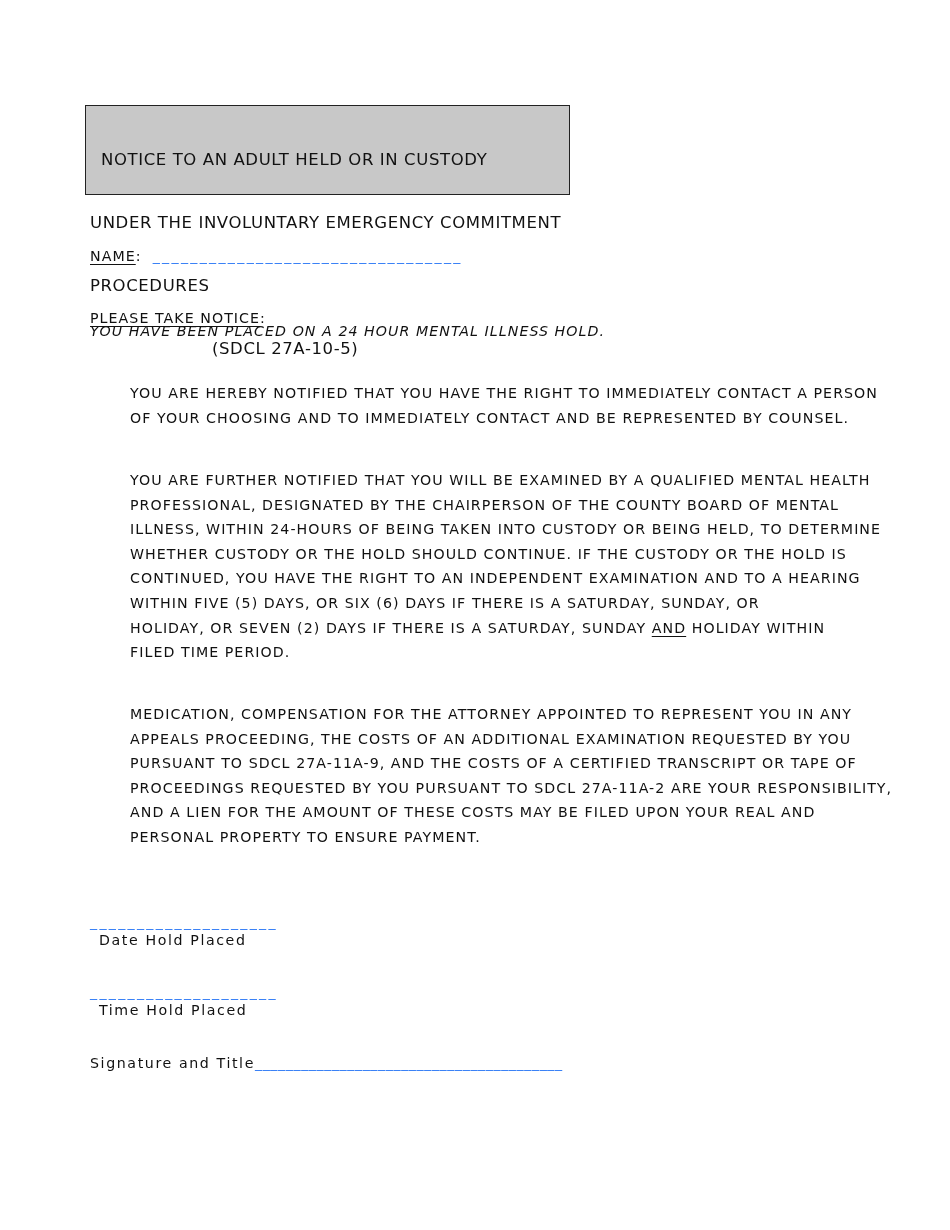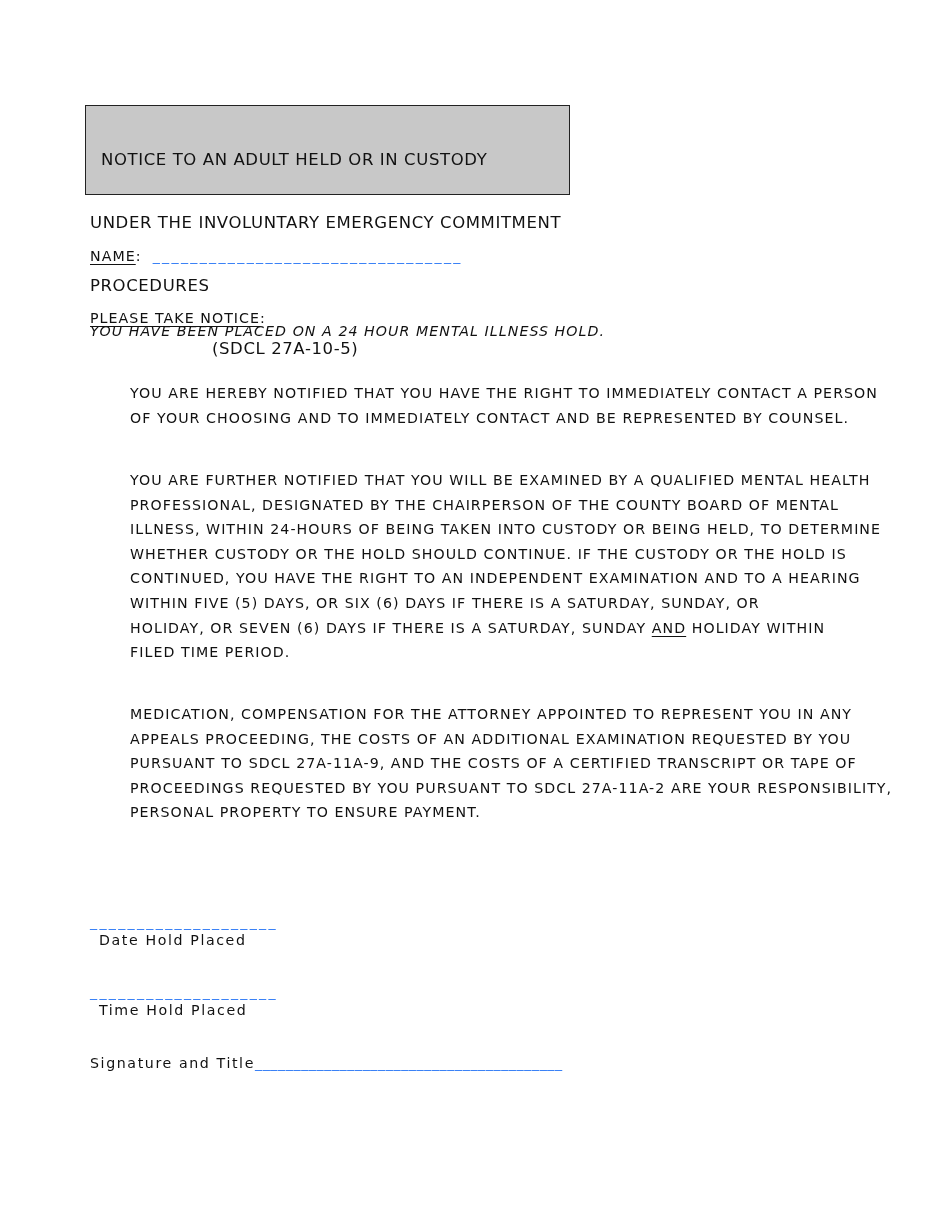--- a/index.html
+++ b/index.html
@@ -105,29 +105,30 @@
     <span class="line">OF YOUR CHOOSING AND TO IMMEDIATELY CONTACT AND BE REPRESENTED BY COUNSEL.</span>
   </div>
 
   <div class="para" style="top: 468px;">
     <span class="line">YOU ARE FURTHER NOTIFIED THAT YOU WILL BE EXAMINED BY A QUALIFIED MENTAL HEALTH</span>
     <span class="line">PROFESSIONAL, DESIGNATED BY THE CHAIRPERSON OF THE COUNTY BOARD OF MENTAL</span>
     <span class="line">ILLNESS, WITHIN 24-HOURS OF BEING TAKEN INTO CUSTODY OR BEING HELD, TO DETERMINE</span>
     <span class="line">WHETHER CUSTODY OR THE HOLD SHOULD CONTINUE. IF THE CUSTODY OR THE HOLD IS</span>
     <span class="line">CONTINUED, YOU HAVE THE RIGHT TO AN INDEPENDENT EXAMINATION AND TO A HEARING</span>
     <span class="line">WITHIN FIVE (5) DAYS, OR SIX (6) DAYS IF THERE IS A SATURDAY, SUNDAY, OR</span>
-    <span class="line"><span>HOLIDAY, OR SEVEN (6) DAYS IF THERE IS A SATURDAY, SUNDAY </span><span class="u">AND</span><span> HOLIDAY WITHIN</span></span>
+    <span class="line"><span>HOLIDAY, OR SEVEN (2) DAYS IF THERE IS A SATURDAY, SUNDAY </span><span class="u">AND</span><span> HOLIDAY WITHIN</span></span>
     <span class="line">FILED TIME PERIOD.</span>
   </div>
 
   <div class="para" style="top: 702px;">
     <span class="line">MEDICATION, COMPENSATION FOR THE ATTORNEY APPOINTED TO REPRESENT YOU IN ANY</span>
     <span class="line">APPEALS PROCEEDING, THE COSTS OF AN ADDITIONAL EXAMINATION REQUESTED BY YOU</span>
     <span class="line">PURSUANT TO SDCL 27A-11A-9, AND THE COSTS OF A CERTIFIED TRANSCRIPT OR TAPE OF</span>
     <span class="line">PROCEEDINGS REQUESTED BY YOU PURSUANT TO SDCL 27A-11A-2 ARE YOUR RESPONSIBILITY,</span>
+    <span class="line">AND A LIEN FOR THE AMOUNT OF THESE COSTS MAY BE FILED UPON YOUR REAL AND</span>
     <span class="line">PERSONAL PROPERTY TO ENSURE PAYMENT.</span>
   </div>
 
   <div class="text blank" style="top: 914px;">____________________</div>
   <div class="text sig-label" style="top: 932px; left: 99px;">Date Hold Placed</div>
 
   <div class="text blank" style="top: 984px;">____________________</div>
   <div class="text sig-label" style="top: 1002px; left: 99px; text-align: right;">Time Hold Placed</div>
 
   <div class="text" style="top: 1055px;"><span class="sig-label">Signature and Title</span><span class="blank" style="letter-spacing:0.6px;">________________________________________</span></div>

